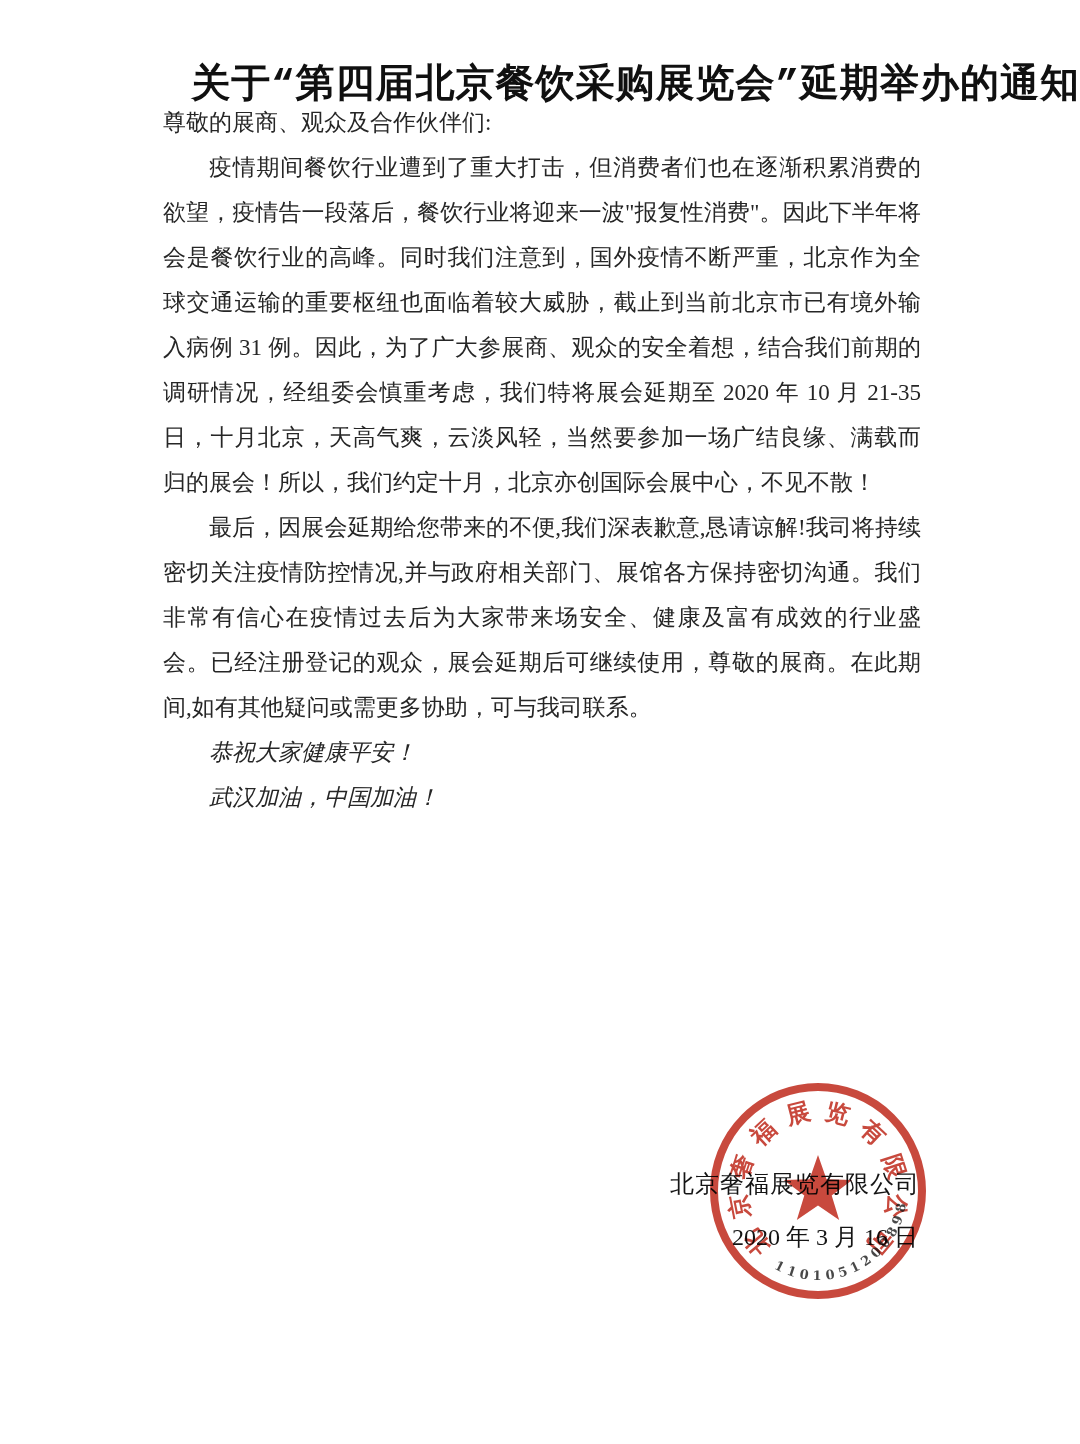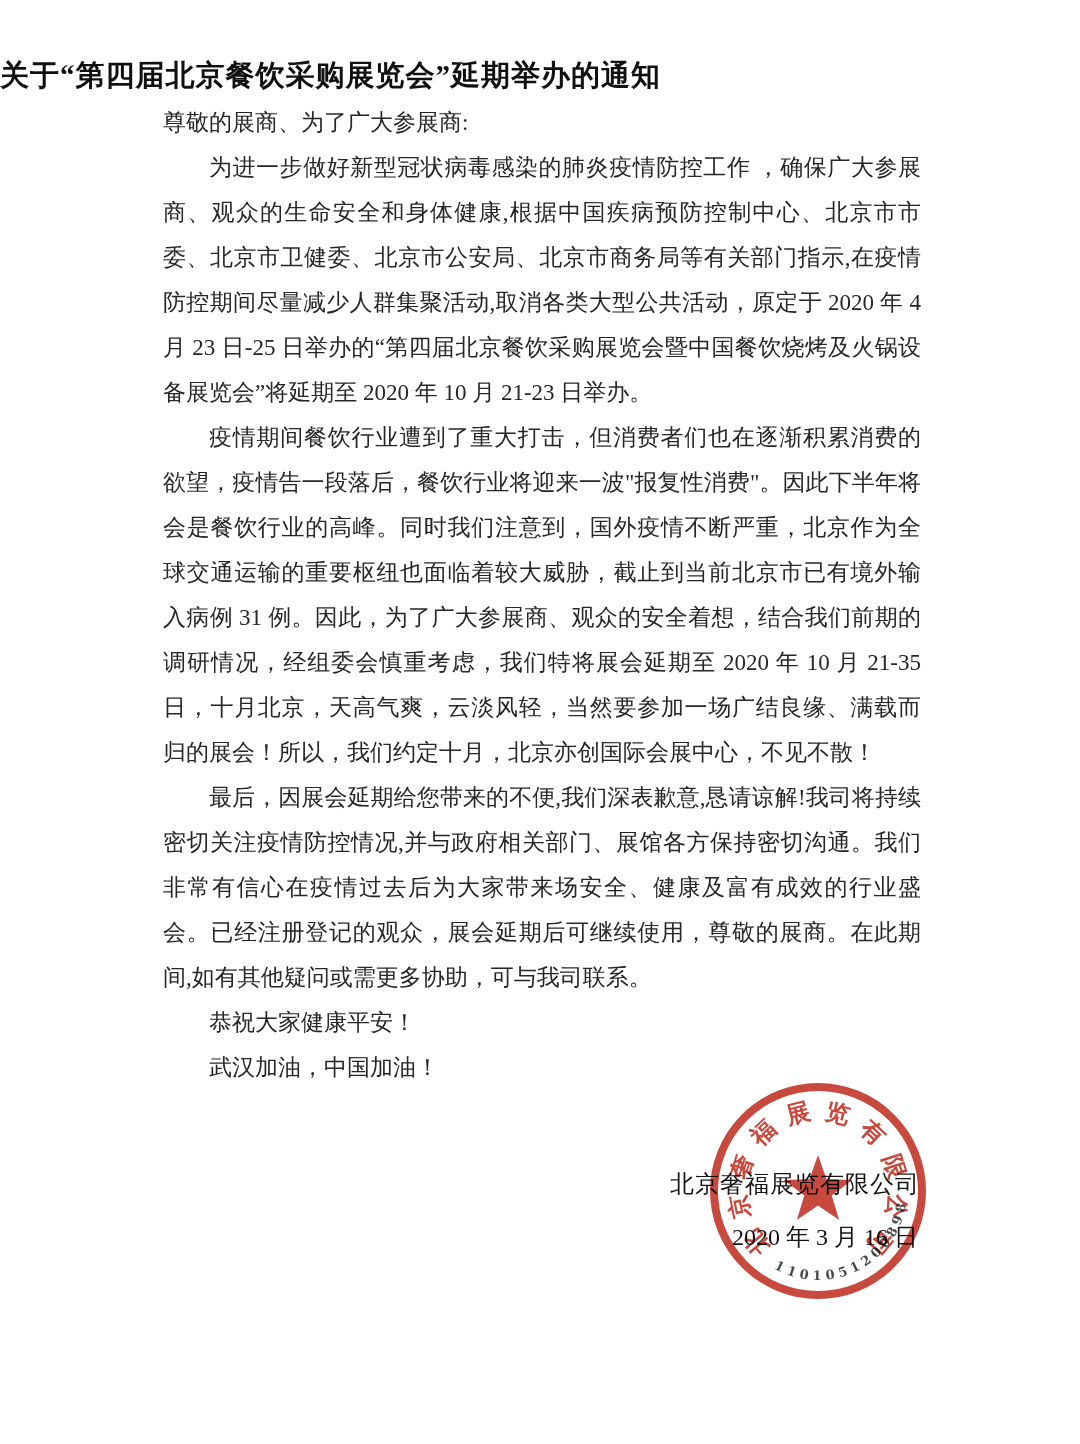--- a/index.html
+++ b/index.html
@@ -7,37 +7,38 @@
     position:relative;
     width:1080px;height:1444px;
     background:#ffffff;
     font-family:"Liberation Serif","DejaVu Serif",serif;
     color:#262626;
     overflow:hidden;
   }
   .title{
     margin:0;
     padding-top:56px;
-    text-align:left;
-    font-size:29px;
+    text-align:right;
+    font-size:39px;
     font-weight:bold;
     color:#101010;
     letter-spacing:1px;
+    font-family:Liberation Mono, monospace;
   }
   .content{
     position:absolute;
     left:163px;top:100px;
     width:758px;
     font-size:23px;
     line-height:45px;
     text-align:justify;
   }
   .salutation{margin:0;}
   .para{margin:0;text-indent:2em;}
-  .wish{margin:0;text-indent:2em;}
+  .wish{margin:0;text-indent:2em;font-style:italic;}
   .sig-company{
     position:absolute;top:1168px;right:160px;
     font-size:24px;color:#141414;z-index:1;letter-spacing:1px;
   }
   .sig-date{
     position:absolute;top:1221px;right:162px;
     font-size:24px;color:#141414;z-index:1;
   }
   .seal{
     position:absolute;left:699px;top:1072px;
@@ -56,22 +57,21 @@
   }
 </style>
 </head>
 <body>
 
 <div class="page">
 
   <h1 class="title">关于“第四届北京餐饮采购展览会”延期举办的通知</h1>
 
   <div class="content">
-    <p class="salutation">尊敬的展商、为了广大参展商:</p>
-    <p class="para">为进一步做好新型冠状病毒感染的肺炎疫情防控工作 ，确保广大参展商、观众的生命安全和身体健康,根据中国疾病预防控制中心、北京市市委、北京市卫健委、北京市公安局、北京市商务局等有关部门指示,在疫情防控期间尽量减少人群集聚活动,取消各类大型公共活动，原定于 2020 年 4 月 23 日-25 日举办的“第四届北京餐饮采购展览会暨中国餐饮烧烤及火锅设备展览会”将延期至 2020 年 10 月 21-23 日举办。</p>
+    <p class="salutation">尊敬的展商、观众及合作伙伴们:</p>
     <p class="para">疫情期间餐饮行业遭到了重大打击，但消费者们也在逐渐积累消费的欲望，疫情告一段落后，餐饮行业将迎来一波"报复性消费"。因此下半年将会是餐饮行业的高峰。同时我们注意到，国外疫情不断严重，北京作为全球交通运输的重要枢纽也面临着较大威胁，截止到当前北京市已有境外输入病例 31 例。因此，为了广大参展商、观众的安全着想，结合我们前期的调研情况，经组委会慎重考虑，我们特将展会延期至 2020 年 10 月 21-35 日，十月北京，天高气爽，云淡风轻，当然要参加一场广结良缘、满载而归的展会！所以，我们约定十月，北京亦创国际会展中心，不见不散！</p>
     <p class="para">最后，因展会延期给您带来的不便,我们深表歉意,恳请谅解!我司将持续密切关注疫情防控情况,并与政府相关部门、展馆各方保持密切沟通。我们非常有信心在疫情过去后为大家带来场安全、健康及富有成效的行业盛会。已经注册登记的观众，展会延期后可继续使用，尊敬的展商。在此期间,如有其他疑问或需更多协助，可与我司联系。</p>
     <p class="wish">恭祝大家健康平安！</p>
     <p class="wish">武汉加油，中国加油！</p>
   </div>
 
   <div class="sig-company">北京奢福展览有限公司</div>
   <div class="sig-date">2020 年 3 月 16 日</div>
 
   <svg class="seal" viewBox="-119 -119 238 238" xmlns="http://www.w3.org/2000/svg">

